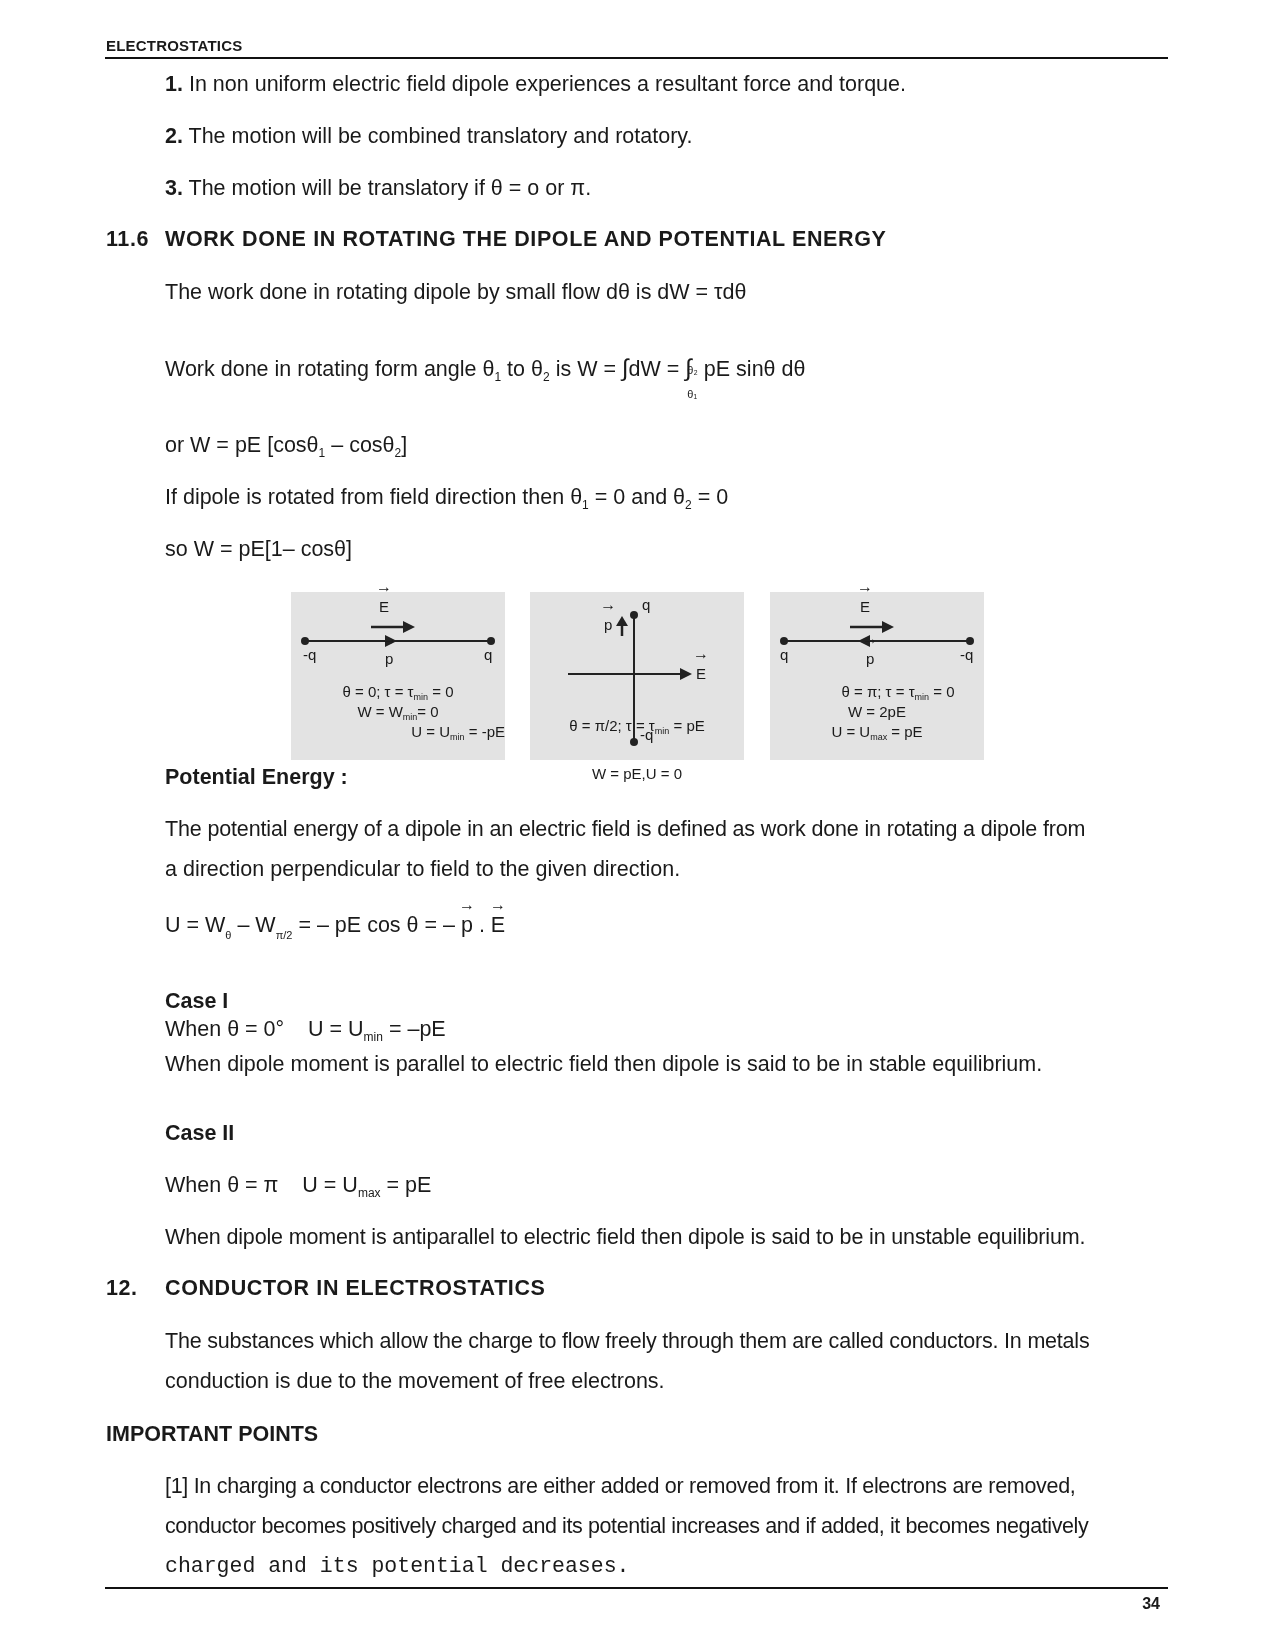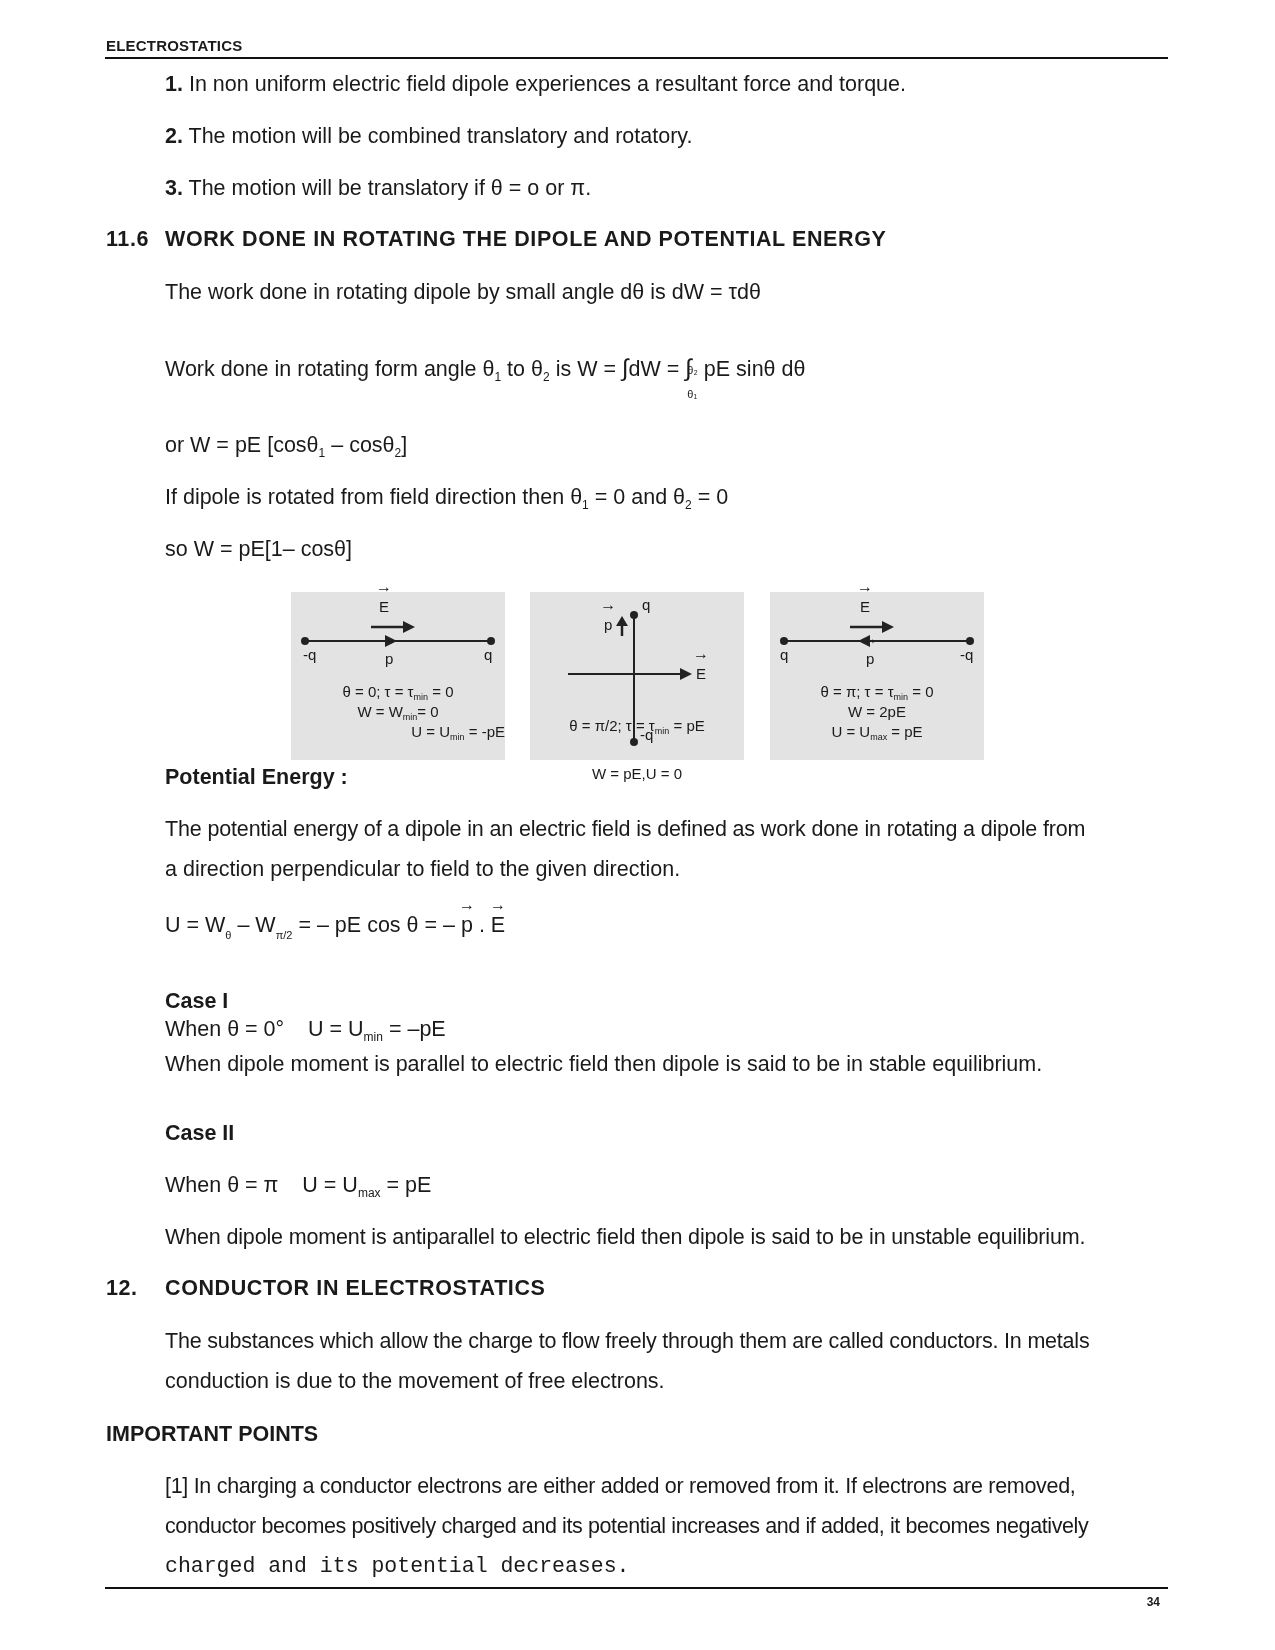--- a/index.html
+++ b/index.html
@@ -13,21 +13,21 @@
   .h { font-size: 21.5px; font-weight: bold; letter-spacing: 0.6px; }
   sub { font-size: 12px; vertical-align: -5px; line-height: 0; }
   .sub2 { font-size: 11px; vertical-align: -7px; line-height: 0; }
   .vec { display: inline-block; position: relative; }
   .vec::before { content: "\2192"; position: absolute; top: -20px; left: 50%; transform: translateX(-50%); font-size: 16px; }
   .box { position: absolute; top: 592px; width: 214px; height: 168px; background: #e3e3e3; }
   .box svg { position: absolute; left: 0; top: 0; }
   .cap { position: absolute; left: 0; width: 100%; text-align: center; font-size: 15px; line-height: 19px; white-space: nowrap; }
   .cap sub { font-size: 9px; vertical-align: -3px; }
   .lbl { position: absolute; font-size: 15px; }
-  .pnum { right: 115px; top: 1595px; font-size: 12px; font-weight: bold; }
+  .pnum { right: 115px; top: 1595px; font-size: 16px; font-weight: bold; }
   .integral { display: inline-block; position: relative; }
   .intlim { position: absolute; font-size: 11px; left: 2px; }
 </style>
 </head>
 <body>
 
 <div class="abs hdr">ELECTROSTATICS</div>
 <div class="rule" style="top:57px;"></div>
 
 <div class="abs txt" style="left:165px; top:71px;">
@@ -39,21 +39,21 @@
   <span>The motion will be combined translatory and rotatory.</span>
 </div>
 <div class="abs txt" style="left:165px; top:175px;">
   <span class="b">3.</span>
   <span>The motion will be translatory if θ = o or π.</span>
 </div>
 
 <div class="abs h" style="left:106px; top:227px;">11.6</div>
 <div class="abs h" style="left:165px; top:227px;">WORK DONE IN ROTATING THE DIPOLE AND POTENTIAL ENERGY</div>
 
-<div class="abs txt" style="left:165px; top:279px;">The work done in rotating dipole by small angle dθ is dW = τdθ</div>
+<div class="abs txt" style="left:165px; top:279px;">The work done in rotating dipole by small flow dθ is dW = τdθ</div>
 
 <div class="abs txt" style="left:165px; top:355px;">
   <span>Work done in rotating form angle θ</span><sub>1</sub><span> to θ</span><sub>2</sub><span> is W = </span>
   <span style="font-size:24px;">∫</span><span>dW = </span>
   <span class="integral">
     <span class="intlim" style="top:-22px;margin-top:24px;">θ₂</span>
     <span style="font-size:24px;">∫</span>
     <span class="intlim" style="top:26px;">θ₁</span>
   </span>
   &nbsp;<span>pE sinθ dθ</span>
@@ -111,21 +111,21 @@
     <circle cx="14" cy="49" r="4" fill="#222"></circle>
     <circle cx="200" cy="49" r="4" fill="#222"></circle>
     <polygon points="100,43 88,49 100,55" fill="#222"></polygon>
     <line x1="80" y1="35" x2="114" y2="35" stroke="#222" stroke-width="2.5"></line>
     <polygon points="112,29 124,35 112,41" fill="#222"></polygon>
   </svg>
   <span class="lbl" style="left:90px; top:6px;"><span class="vec">E</span></span>
   <span class="lbl" style="left:10px; top:54px;">q</span>
   <span class="lbl" style="left:190px; top:54px;">-q</span>
   <span class="lbl" style="left:96px; top:58px;"><span class="vec">p</span></span>
-  <div class="cap" style="top:90px;"><span>θ = π; τ = τ</span><sub>min</sub><span> = 0</span></div>
+  <div class="cap" style="top:90px;margin-left:21px;"><span>θ = π; τ = τ</span><sub>min</sub><span> = 0</span></div>
   <div class="cap" style="top:110px;">W = 2pE</div>
   <div class="cap" style="top:130px;"><span>U = U</span><sub>max</sub><span> = pE</span></div>
 </div>
 
 <div class="abs txt b" style="left:165px; top:764px;">Potential Energy :</div>
 <div class="abs txt" style="left:165px; top:816px; letter-spacing:-0.15px;text-align:right;">The potential energy of a dipole in an electric field is defined as work done in rotating a dipole from</div>
 <div class="abs txt" style="left:165px; top:856px;">a direction perpendicular to field to the given direction.</div>
 
 <div class="abs txt" style="left:165px; top:912px;">
   <span>U = W</span><sub class="sub2">θ</sub><span> – W</span><sub class="sub2">π/2</sub><span> = – pE cos θ = – </span><span class="vec">p</span><span> . </span><span class="vec">E</span>

